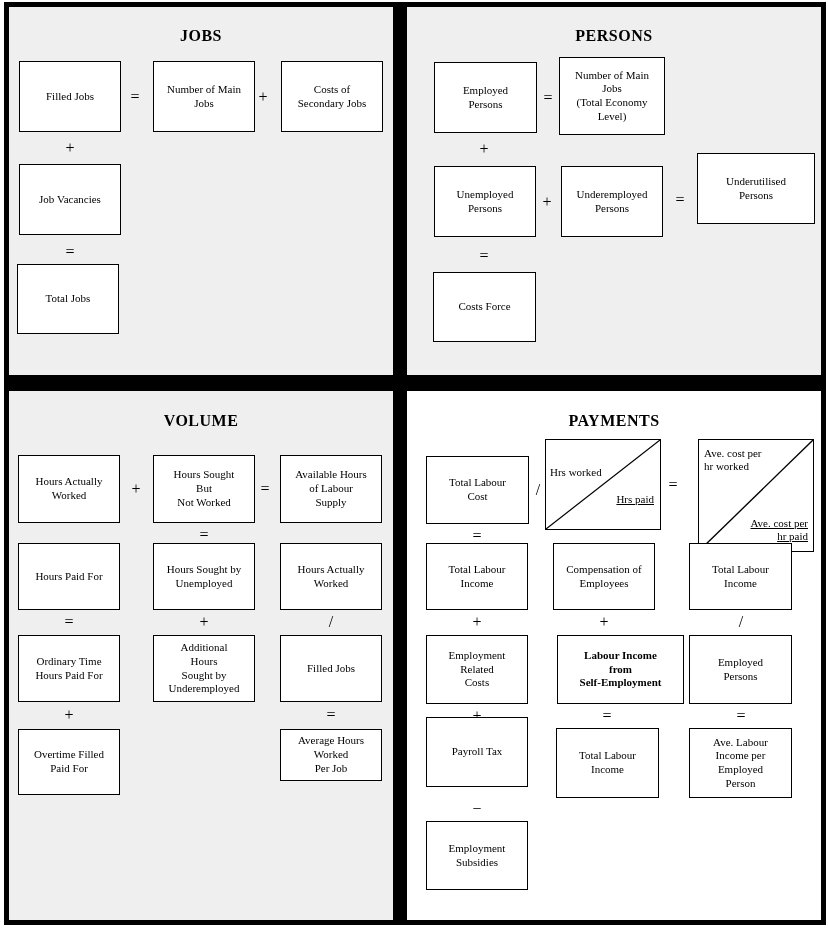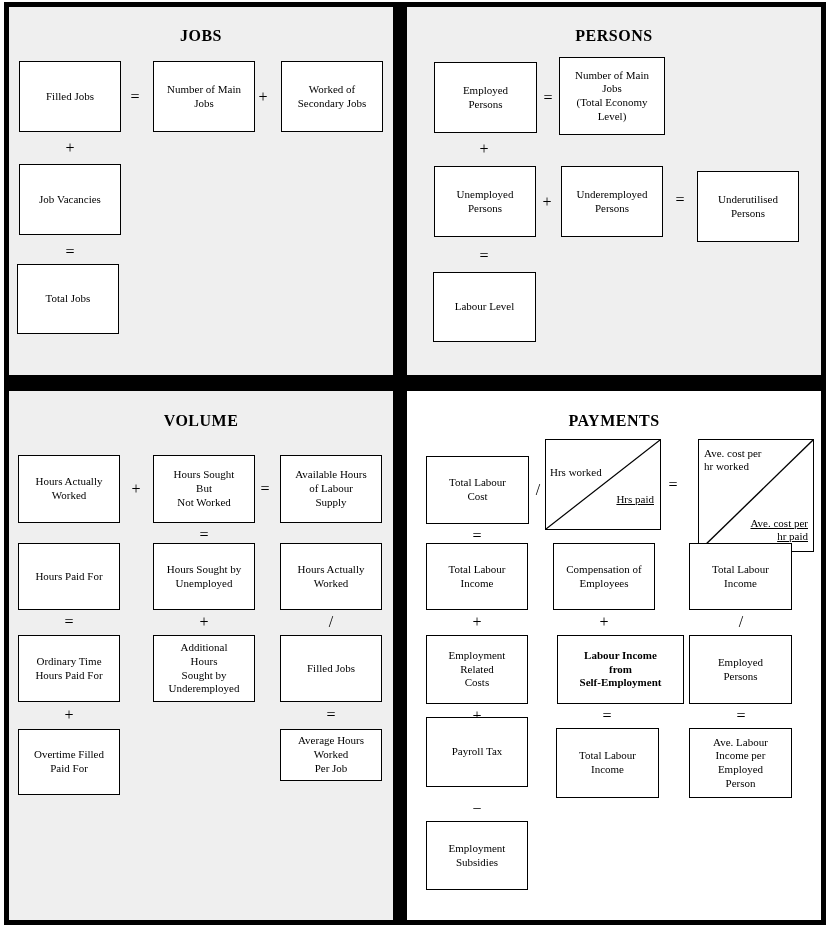--- a/index.html
+++ b/index.html
@@ -47,21 +47,21 @@
 
 <div class="frame">
 
   <section class="quad gray" style="left:0;top:0;width:384px;height:368px;">
     <div class="quad-title" style="top:20px;">JOBS</div>
     <div class="box" style="left:10px;top:54px;width:102px;height:71px;">Filled Jobs</div>
     <span class="op" style="left:126px;top:90px;">=</span>
     <div class="box" style="left:144px;top:54px;width:102px;height:71px;">Number of Main
 Jobs</div>
     <span class="op" style="left:254px;top:90px;">+</span>
-    <div class="box" style="left:272px;top:54px;width:102px;height:71px;">Worked of
+    <div class="box" style="left:272px;top:54px;width:102px;height:71px;">Costs of
 Secondary Jobs</div>
     <span class="op" style="left:61px;top:141px;">+</span>
     <div class="box" style="left:10px;top:157px;width:102px;height:71px;">Job Vacancies</div>
     <span class="op" style="left:61px;top:245px;">=</span>
     <div class="box" style="left:8px;top:257px;width:102px;height:70px;">Total Jobs</div>
   </section>
 
   <section class="quad gray" style="left:398px;top:0;width:414px;height:368px;">
     <div class="quad-title" style="top:20px;">PERSONS</div>
     <div class="box" style="left:27px;top:55px;width:103px;height:71px;">Employed Persons</div>
@@ -70,24 +70,24 @@
 Jobs
 (Total Economy
 Level)</div>
     <span class="op" style="left:77px;top:142px;">+</span>
     <div class="box" style="left:27px;top:159px;width:102px;height:71px;">Unemployed
 Persons</div>
     <span class="op" style="left:140px;top:195px;">+</span>
     <div class="box" style="left:154px;top:159px;width:102px;height:71px;">Underemployed
 Persons</div>
     <span class="op" style="left:273px;top:193px;">=</span>
-    <div class="box" style="left:290px;top:164px;width:102px;height:71px;">Underutilised
+    <div class="box" style="left:290px;top:146px;width:118px;height:71px;">Underutilised
 Persons</div>
     <span class="op" style="left:77px;top:249px;">=</span>
-    <div class="box" style="left:26px;top:265px;width:103px;height:70px;">Labour Level</div>
+    <div class="box" style="left:26px;top:265px;width:103px;height:70px;">Costs Force</div>
   </section>
 
   <section class="quad gray" style="left:0;top:384px;width:384px;height:529px;">
     <div class="quad-title" style="top:21px;">VOLUME</div>
     <div class="box" style="left:9px;top:64px;width:102px;height:68px;">Hours Actually
 Worked</div>
     <span class="op" style="left:127px;top:98px;">+</span>
     <div class="box" style="left:144px;top:64px;width:102px;height:68px;">Hours Sought But
 Not Worked</div>
     <span class="op" style="left:256px;top:98px;">=</span>

